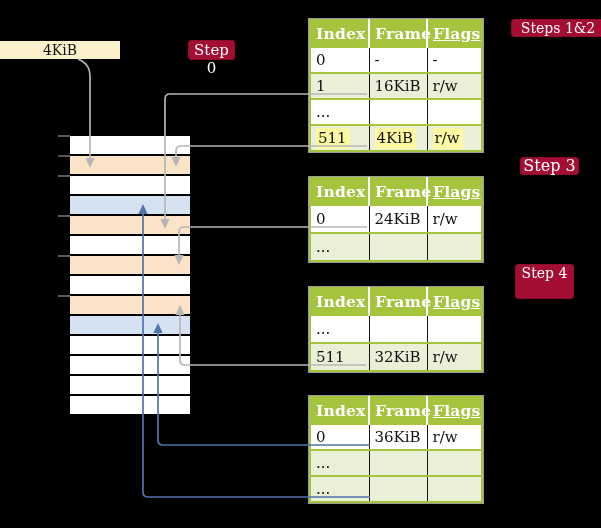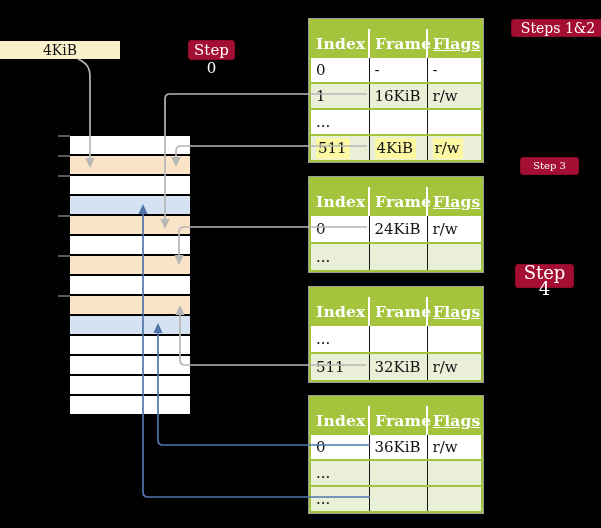--- a/index.html
+++ b/index.html
@@ -6,31 +6,31 @@
   .stage{position:relative;width:601px;height:528px;background:#000;overflow:hidden;
          font-family:"DejaVu Serif","Liberation Serif",serif;}
   
   .kib-box{position:absolute;left:0;top:41px;width:120px;height:18px;background:#FBF0CC;
            color:#111;font-size:14px;line-height:18px;text-align:center;}
   
   .steplab{position:absolute;background:#A50E33;border:1px solid #8E0B2A;border-radius:3px;
            color:#fff;text-align:center;box-sizing:border-box;}
   #lab-step0{left:188px;top:40px;width:47px;height:20px;font-size:15px;line-height:18px;}
   #lab-steps12{left:511px;top:19px;width:94px;height:18px;font-size:14px;line-height:16px;}
-  #lab-step3{left:520px;top:157px;width:59px;height:18px;font-size:10px;line-height:16px;}
-  #lab-step4{left:515px;top:264px;width:59px;height:24px;font-size:18px;line-height:16px;text-align:center;}
+  #lab-step3{left:520px;top:157px;width:59px;height:18px;font-size:16px;line-height:16px;}
+  #lab-step4{left:515px;top:264px;width:59px;height:35px;font-size:14px;line-height:16px;text-align:center;}
   
   .memcol{position:absolute;left:70px;top:136px;width:120px;}
   .mrow{height:20px;box-sizing:border-box;border-bottom:2px solid #000;}
   .mrow.white{background:#FFFFFF;}
   .mrow.orange{background:#FBE3C7;}
   .mrow.blue{background:#D5E2F2;}
   
   .ptable{position:absolute;border:1px solid #9B9B9B;background:#A5C43E;}
-  .ptable table{border-collapse:collapse;table-layout:fixed;width:172px;border:2px solid #A5C43E;margin-top:10px;}
+  .ptable table{border-collapse:collapse;table-layout:fixed;width:172px;border:2px solid #A5C43E;}
   .ptable th{background:#A5C43E;color:#fff;font-size:15.5px;font-weight:bold;text-align:left;
              padding:0 0 0 5px;height:25px;border-right:2px solid #fff;letter-spacing:.2px;}
   .ptable th:last-child{border-right:none;text-decoration:underline;}
   .ptable td{font-size:15px;color:#111;padding:0 0 0 5px;height:24px;
              border-top:2px solid #A5C43E;border-right:1px solid #161616;}
   .ptable td:last-child{border-right:none;}
   .ptable tr.white td{background:#FFFFFF;}
   .ptable tr.green td{background:#EAF0D8;}
   .ptable.tallrows td{height:26px;}
   .hl{background:#FDF9A3;padding:1px 3px 2px 2px;}

